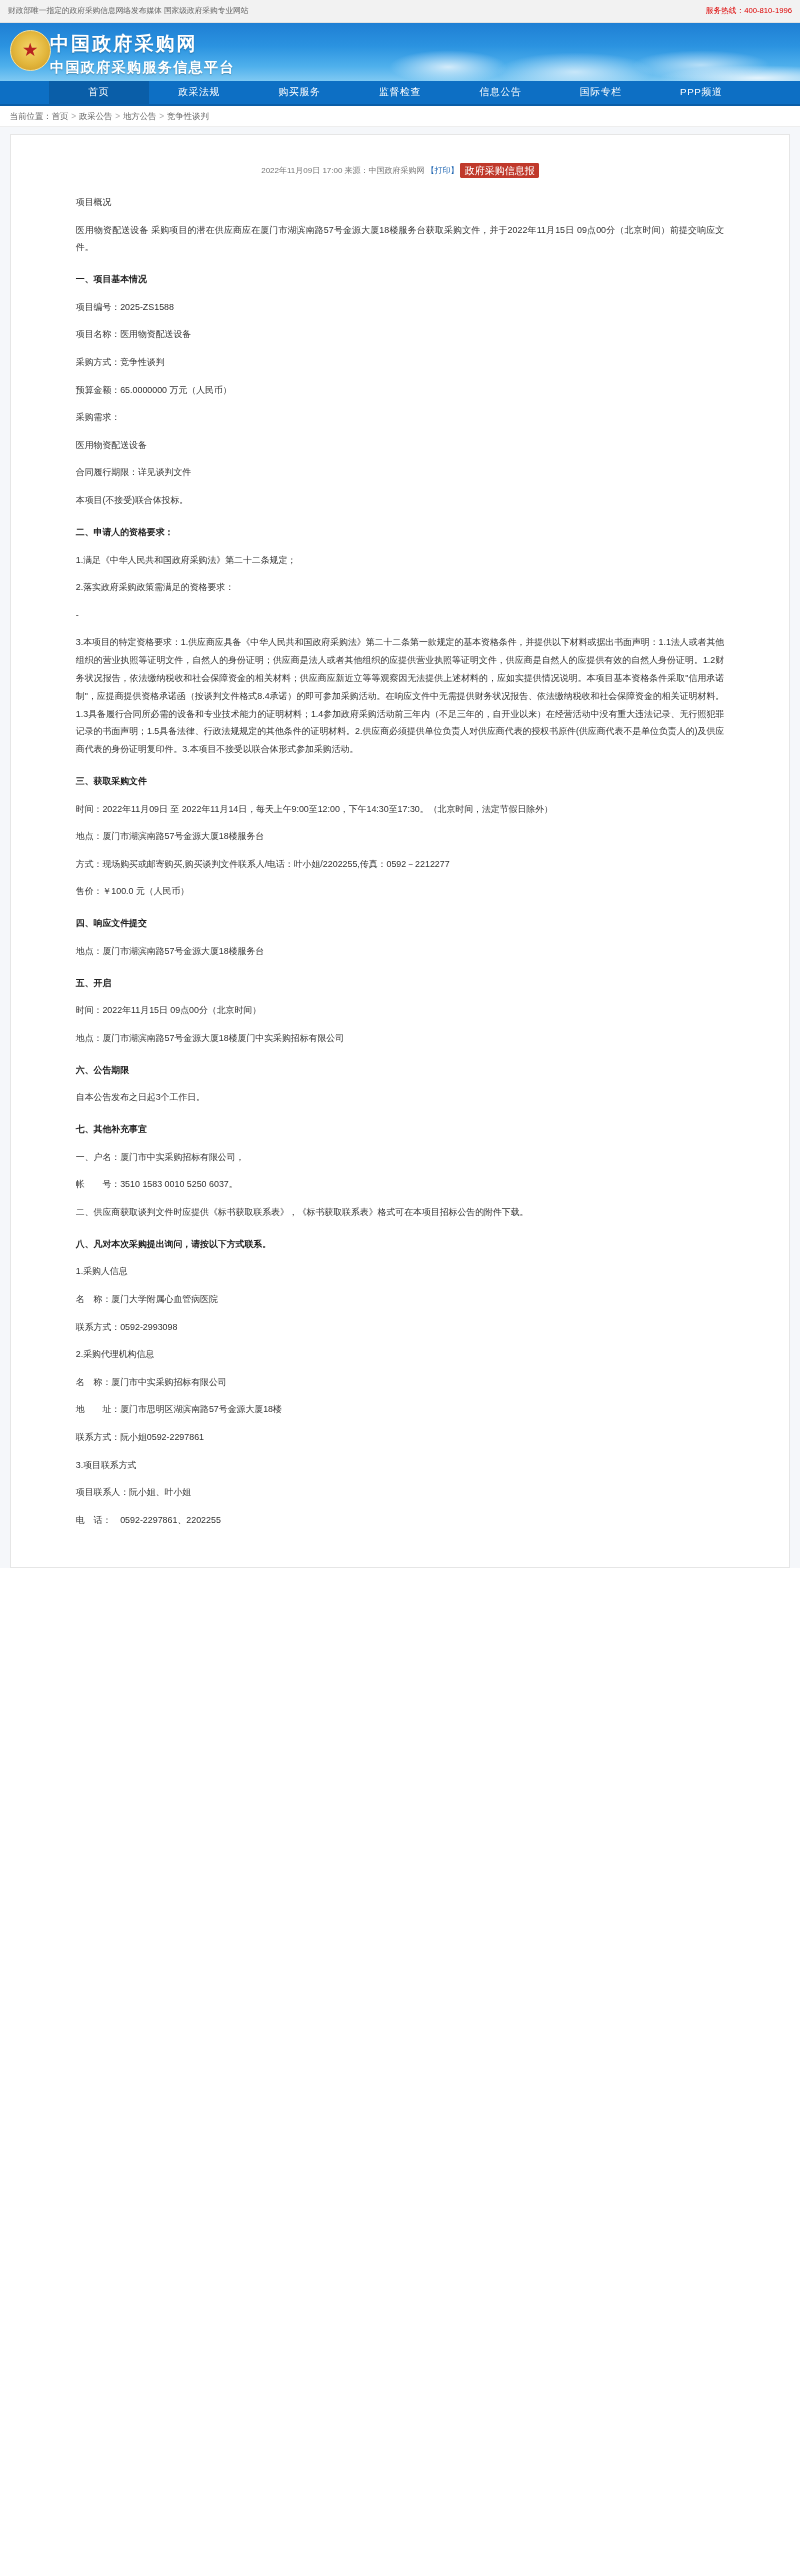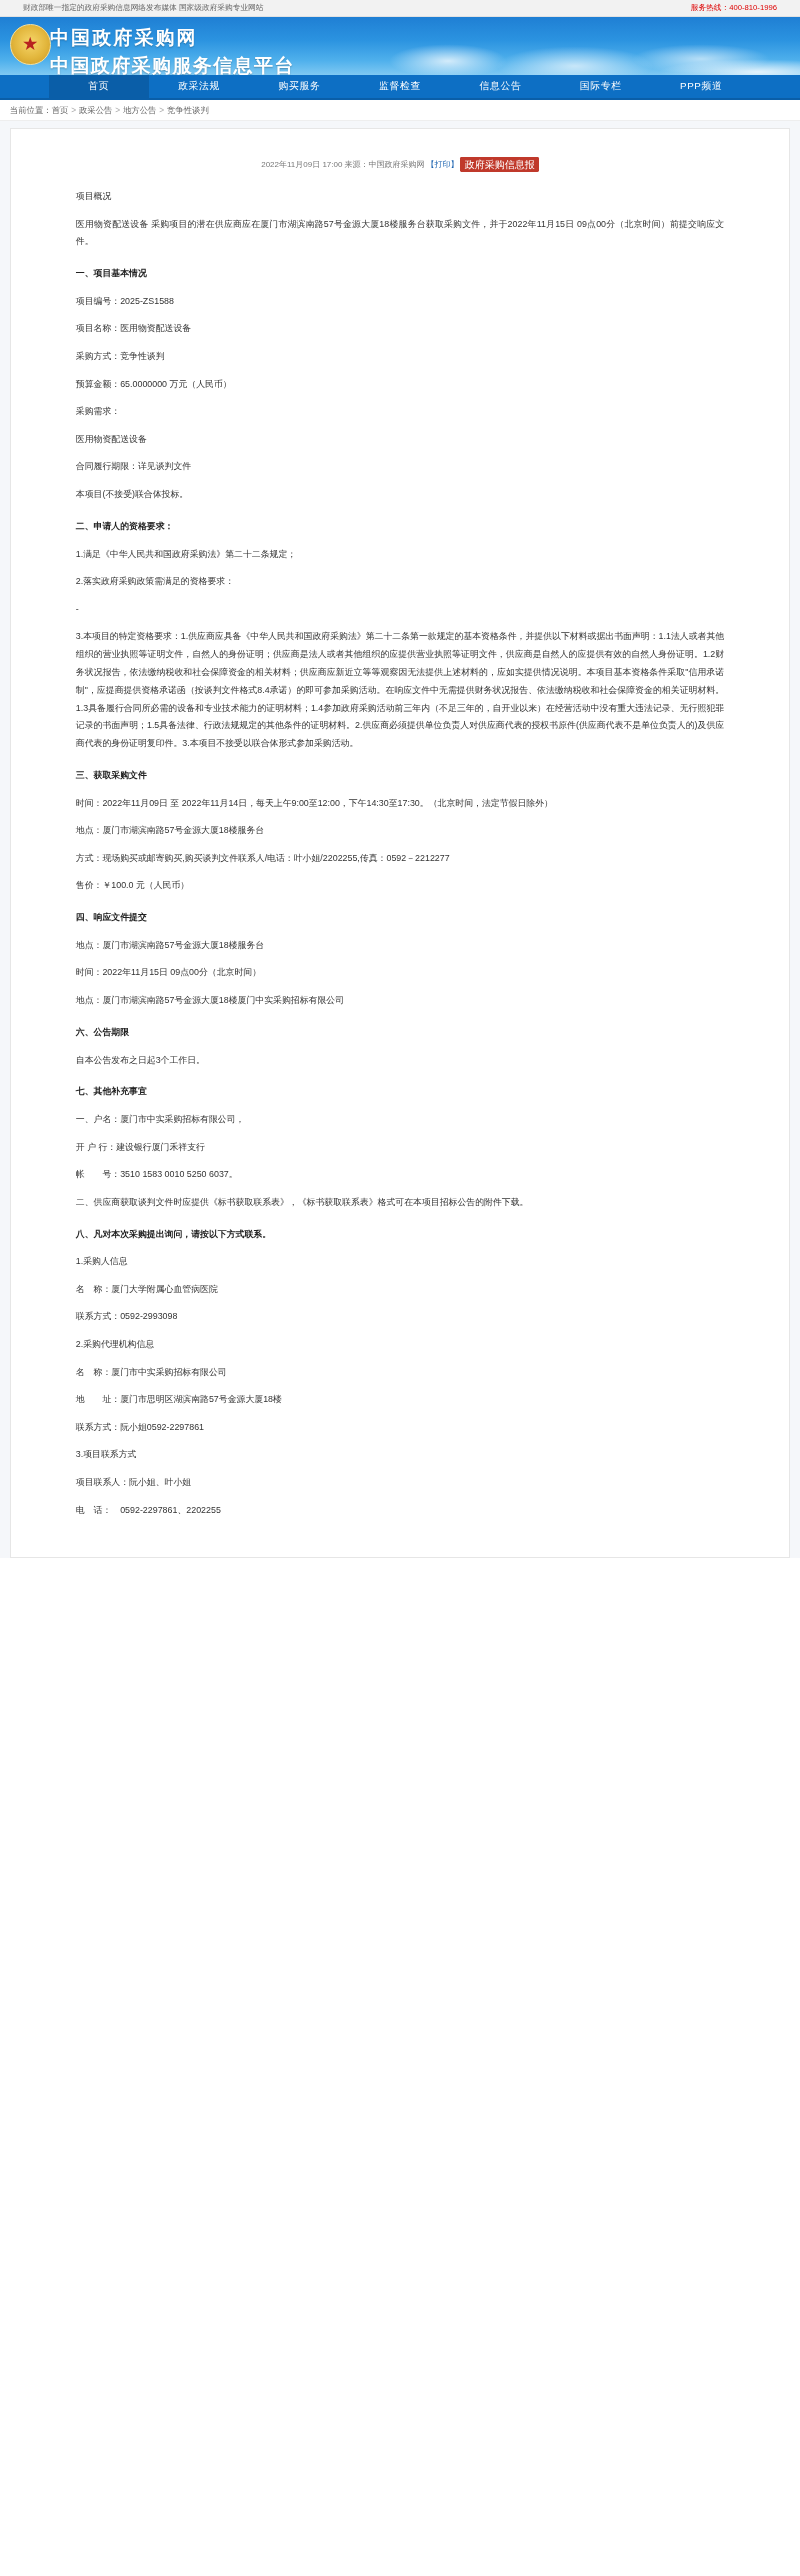--- a/index.html
+++ b/index.html
@@ -7,27 +7,27 @@
   body {
     width: 800px;
     background: #ffffff;
     font-family: "Liberation Sans", sans-serif;
     color: #333;
     -webkit-font-smoothing: antialiased;
   }
 
   
   .topbar {
-    height: 17px;
+    height: 23px;
     background: #f2f2f2;
     border-bottom: 0.7px solid #e2e2e2;
     display: flex;
     align-items: center;
     justify-content: space-between;
-    padding: 0 23px;
+    padding: 0 8px;
     font-size: 7.7px;
     color: #555;
   }
   .topbar .left { color: #666; }
   .topbar .right { color: #d00; }
 
   
   .banner {
     position: relative;
     height: 58px;
@@ -51,21 +51,21 @@
     color: #b8231f; font-size: 18.3px; line-height: 1;
   }
   .banner .titles { position: absolute; left: 50px; top: 8.4px; }
   .banner .t1 {
     font-family: "Liberation Serif", serif;
     font-size: 19px; font-weight: bold; color: #ffffff;
     letter-spacing: 2.1px; text-shadow: 0 0.7px 1.4px rgba(0,0,0,.25);
   }
   .banner .t2 {
     font-family: "Liberation Serif", serif;
-    font-size: 19px; font-weight: bold; color: #ffffff;
+    font-size: 14px; font-weight: bold; color: #ffffff;
     letter-spacing: 1.4px; margin-top: 1.4px; text-shadow: 0 0.7px 1.4px rgba(0,0,0,.25);
   }
   .banner .t3 {
     font-size: 8.4px; color: #eaf6ff; margin-top: 2.8px; letter-spacing: 0.7px;
   }
 
   
   .nav {
     height: 25px;
     background: #0d6fc4;
@@ -207,29 +207,29 @@
 
       <p class="h">三、获取采购文件</p>
       <p>时间：2022年11月09日 至 2022年11月14日，每天上午9:00至12:00，下午14:30至17:30。（北京时间，法定节假日除外）</p>
       <p>地点：厦门市湖滨南路57号金源大厦18楼服务台</p>
       <p>方式：现场购买或邮寄购买,购买谈判文件联系人/电话：叶小姐/2202255,传真：0592－2212277</p>
       <p>售价：￥100.0 元（人民币）</p>
 
       <p class="h">四、响应文件提交</p>
       <p>地点：厦门市湖滨南路57号金源大厦18楼服务台</p>
 
+      <p class="h">五、开启</p>
       <p>时间：2022年11月15日 09点00分（北京时间）</p>
       <p>地点：厦门市湖滨南路57号金源大厦18楼厦门中实采购招标有限公司</p>
 
       <p class="h">六、公告期限</p>
       <p>自本公告发布之日起3个工作日。</p>
 
       <p class="h">七、其他补充事宜</p>
       <p>一、户名：厦门市中实采购招标有限公司，</p>
-      <p>开 户 行：建设银行厦门禾祥支行</p>
       <p>帐　　号：3510 1583 0010 5250 6037。</p>
       <p class="just">二、供应商获取谈判文件时应提供《标书获取联系表》，《标书获取联系表》格式可在本项目招标公告的附件下载。</p>
 
       <p class="h">八、凡对本次采购提出询问，请按以下方式联系。</p>
       <p>1.采购人信息</p>
       <p>名　称：厦门大学附属心血管病医院</p>
       <p>联系方式：0592-2993098</p>
       <p>2.采购代理机构信息</p>
       <p>名　称：厦门市中实采购招标有限公司</p>
       <p>地　　址：厦门市思明区湖滨南路57号金源大厦18楼</p>

